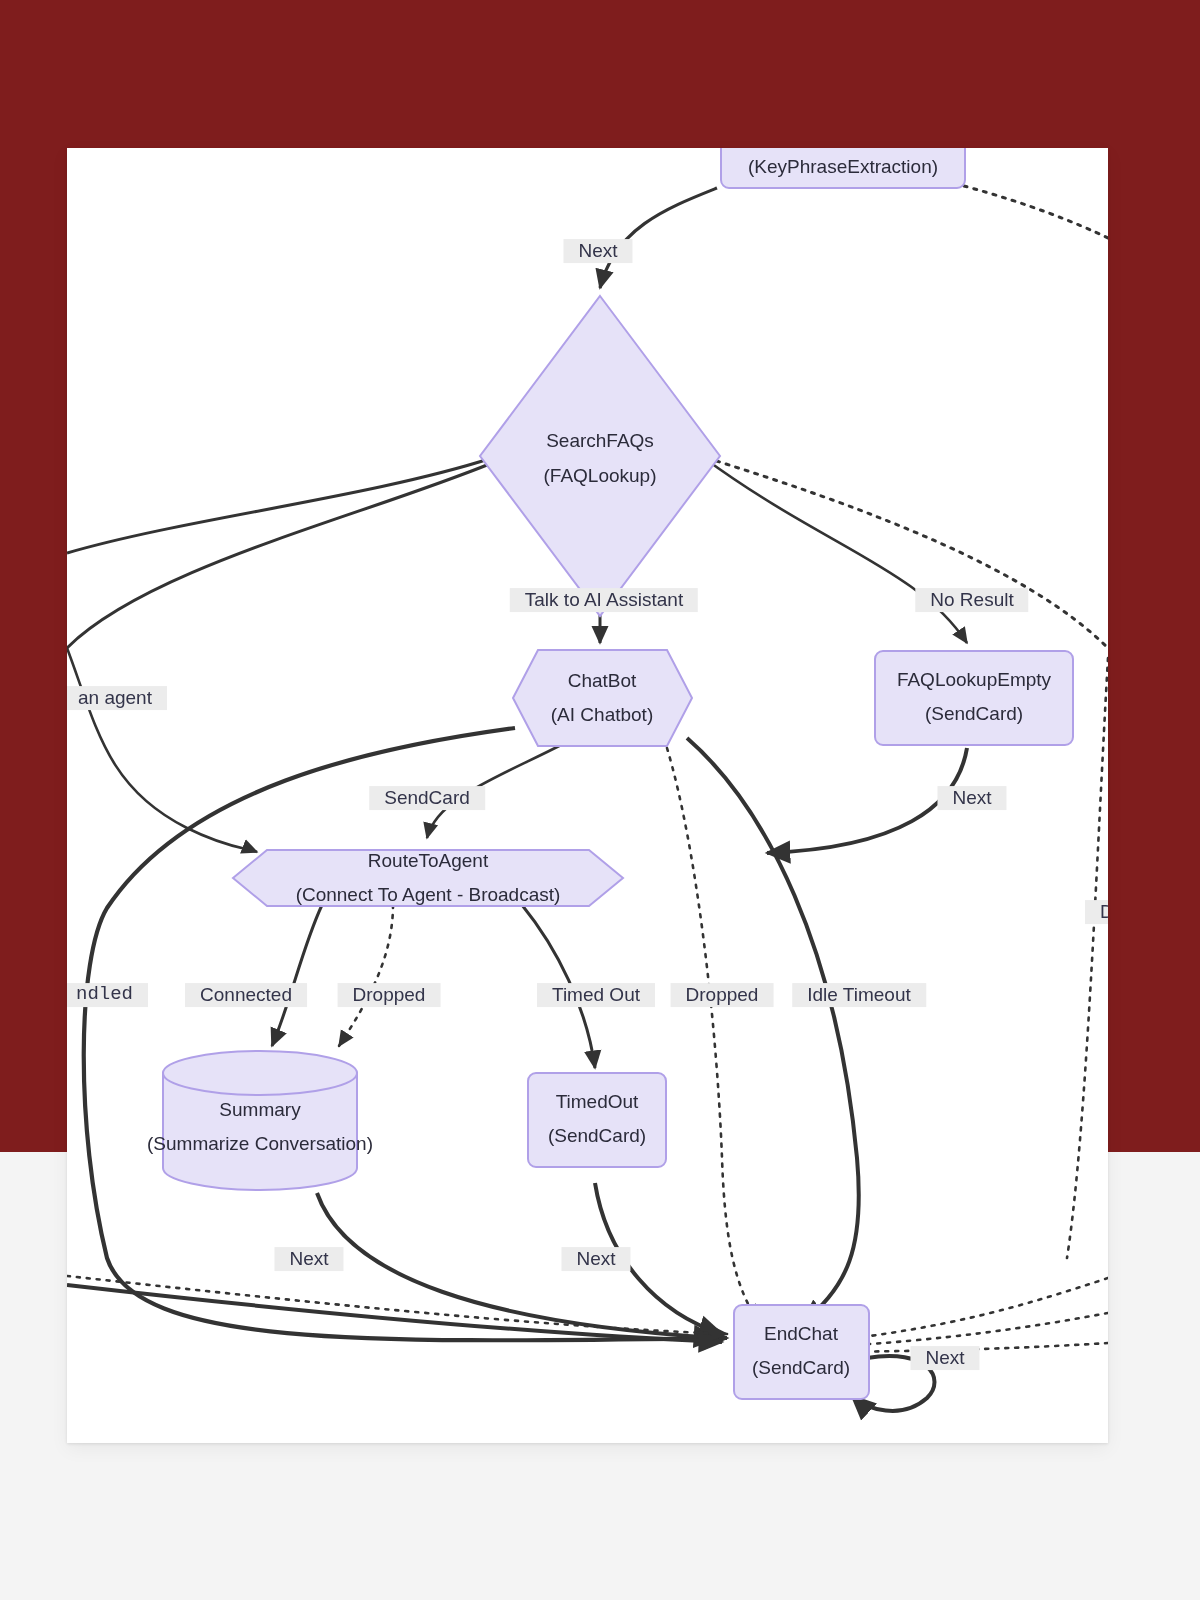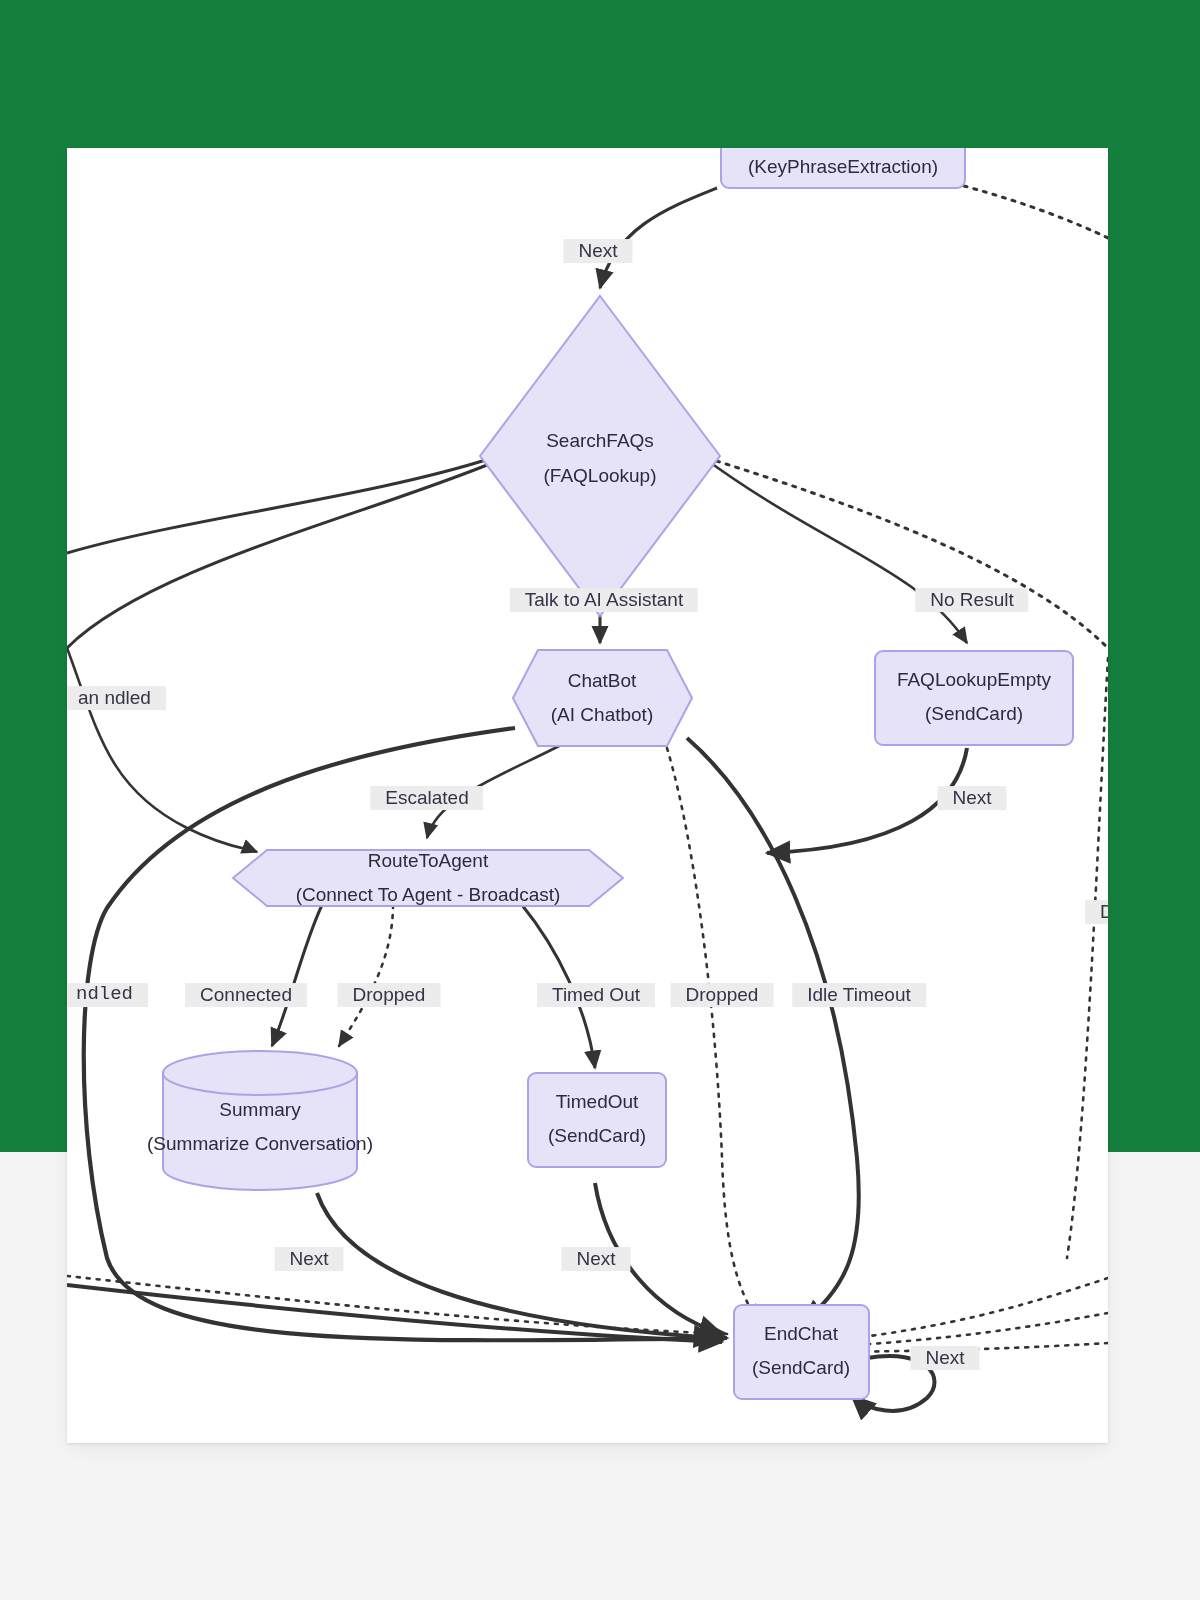--- a/index.html
+++ b/index.html
@@ -9,21 +9,21 @@
     background: #f4f4f4;
     width: 1200px;
     height: 1600px;
     overflow: hidden;
     font-family: "Liberation Sans", sans-serif;
   }
   #root {
     position: relative;
     width: 1200px;
     height: 1152px;
-    background: #15803d;
+    background: #7f1d1d;
   }
   #canvas {
     position: absolute;
     left: 67px;
     top: 148px;
     width: 1041px;
     height: 1295px;
     background: #ffffff;
     box-shadow: 0 1px 3px rgba(0,0,0,0.10), 0 6px 18px rgba(0,0,0,0.05);
     overflow: hidden;
@@ -174,23 +174,23 @@
         <text class="node-label" x="734" y="1221">(SendCard)</text>
       </g>
     </svg>
 
     <div class="edge-label" style="left:531px; top:103px;">Next</div>
 
     <div class="edge-label" style="left:537px; top:452px;">Talk to AI Assistant</div>
 
     <div class="edge-label" style="left:905px; top:452px;">No Result</div>
 
-    <div class="edge-label clip-left" style="left:-4px; top:550px;">an ndled</div>
-
-    <div class="edge-label" style="left:360px; top:650px;">Escalated</div>
+    <div class="edge-label clip-left" style="left:-4px; top:550px;">an agent</div>
+
+    <div class="edge-label" style="left:360px; top:650px;">SendCard</div>
 
     <div class="edge-label" style="left:905px; top:650px;">Next</div>
 
     <div class="edge-label clip-left" style="left:-6px; top:847px;font-family:Liberation Mono, monospace;">ndled</div>
 
     <div class="edge-label" style="left:179px; top:847px;">Connected</div>
 
     <div class="edge-label" style="left:322px; top:847px;">Dropped</div>
 
     <div class="edge-label" style="left:529px; top:847px;">Timed Out</div>

